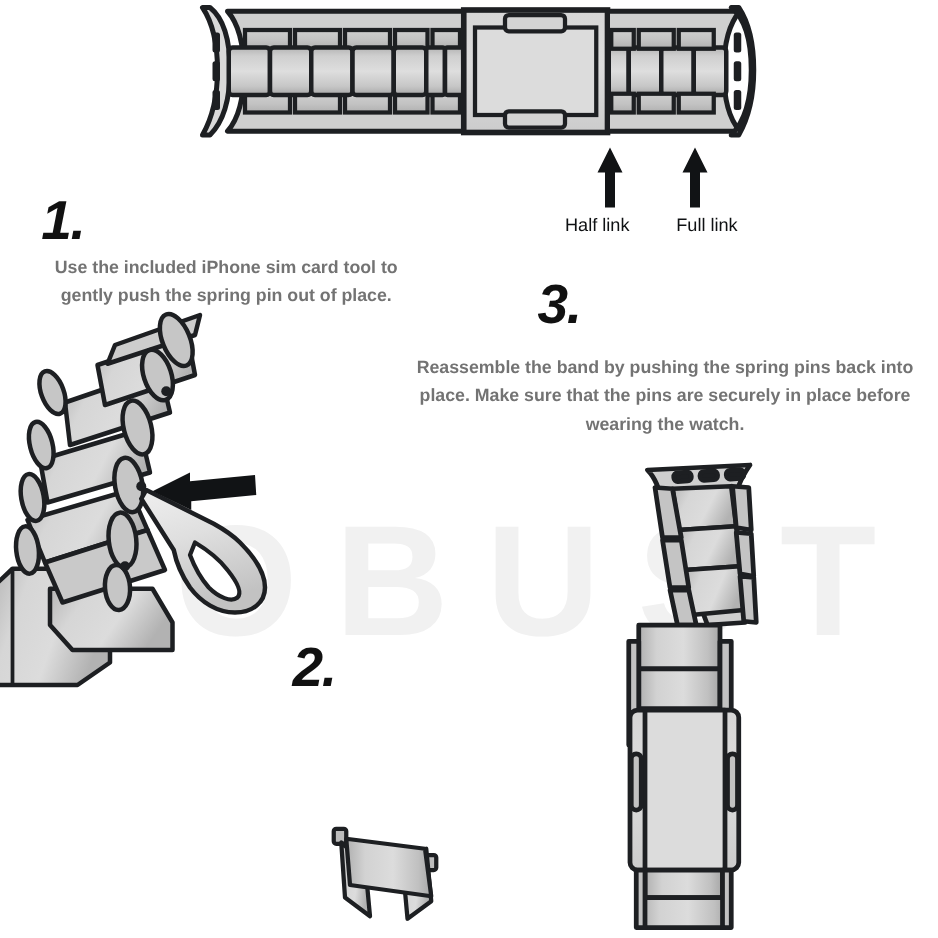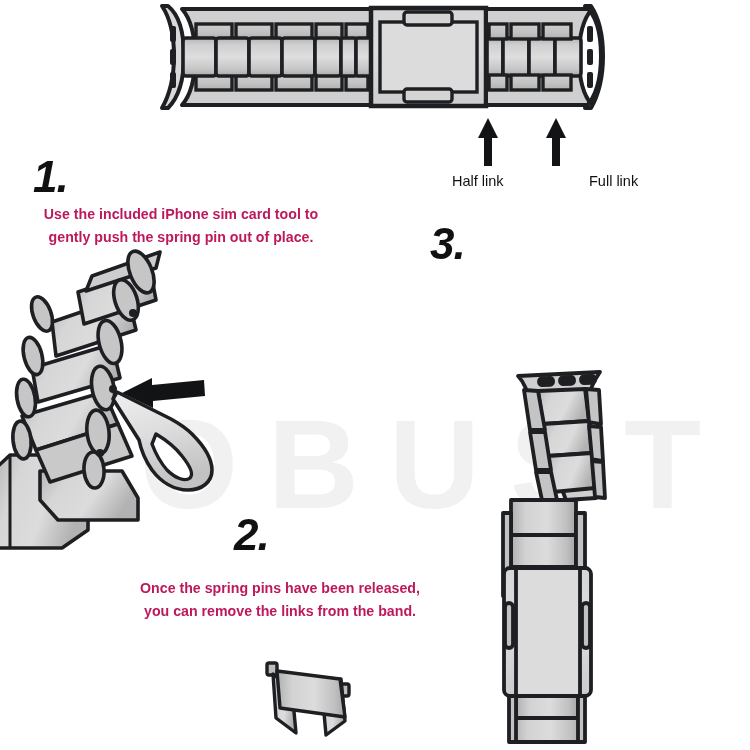--- a/index.html
+++ b/index.html
@@ -49,21 +49,21 @@
     font-weight: 900;
     font-style: italic;
     color: #111111;
     line-height: 1;
     z-index: 6;
     letter-spacing: -1px;
   }
   .step-body {
     position: absolute;
     text-align: center;
-    color: #be185d;
+    color: #737373;
     font-weight: 700;
     font-size: 14.2px;
     line-height: 1.62;
     z-index: 6;
   }
 
   #num1 { left: 33px;  top: 155px; font-size: 44px; }
   #body1 { left: 22px;  top: 203px; width: 318px; }
 
   #num3 { left: 430px; top: 222px; font-size: 44px; }
@@ -74,21 +74,21 @@
 
   .link-label {
     position: absolute;
     font-size: 14.5px;
     font-weight: 400;
     color: #0f1113;
     z-index: 6;
     white-space: nowrap;
   }
   #lbl-half { left: 452px; top: 173px; }
-  #lbl-full { left: 541px; top: 173px; margin-left: 48px; }
+  #lbl-full { left: 541px; top: 173px; }
 
   svg { display: block; }
   .layer { position: absolute; left: 0; top: 0; z-index: 3; }
 </style>
 </head>
 <body>
 
 <div id="stage">
 
   <div class="watermark">ROBUST</div>
@@ -311,20 +311,20 @@
         <path d="M509 696 L516 696 L516 742 L509 742 Z" fill="#c2c2c2"></path>
         <path d="M578 696 L585 696 L585 742 L578 742 Z" fill="#c2c2c2"></path>
       </g>
     </g>
   </svg>
 
   <div class="step-num" id="num1">1.</div>
   <div class="step-body" id="body1">Use the included iPhone sim card tool to gently push the spring pin out of place.</div>
 
   <div class="step-num" id="num3">3.</div>
+  <div class="step-body" id="body3">Reassemble the band by pushing the spring pins back into place. Make sure that the pins are securely in place before wearing the watch.</div>
 
   <div class="step-num" id="num2">2.</div>
-  <div class="step-body" id="body2">Once the spring pins have been released, you can remove the links from the band.</div>
 
   <div class="link-label" id="lbl-half">Half link</div>
   <div class="link-label" id="lbl-full">Full link</div>
 
 </div>
 
 </body></html>

